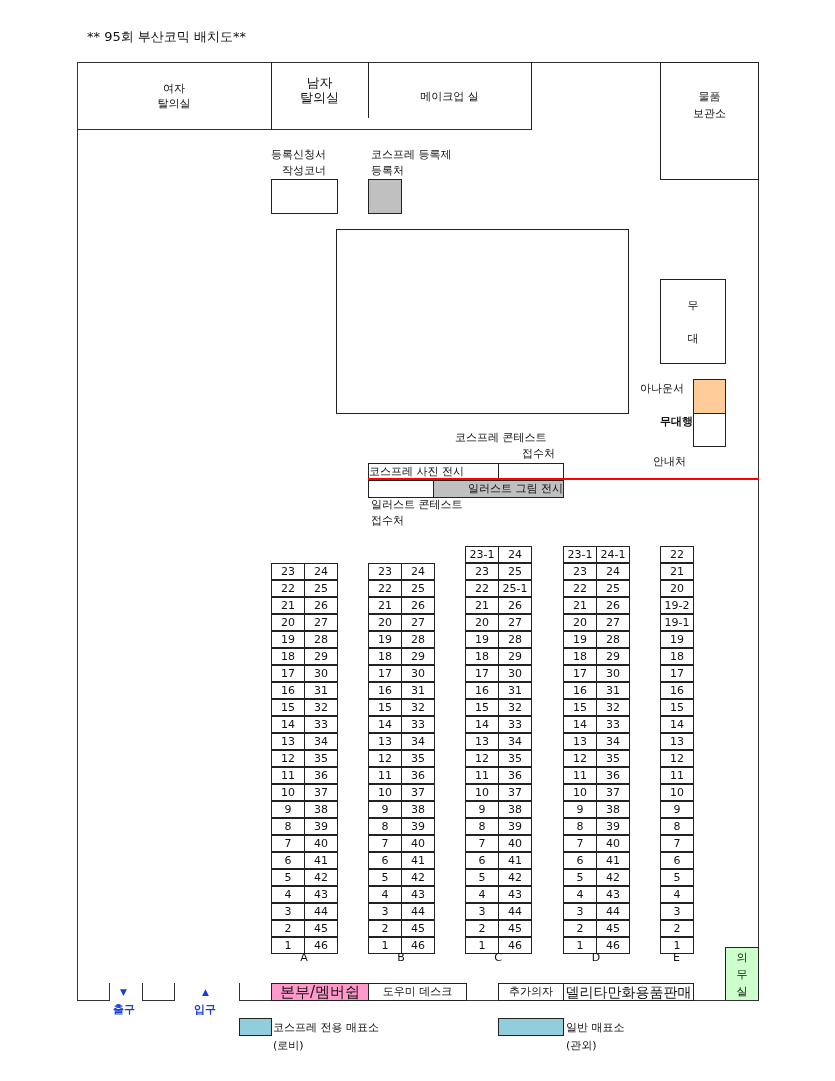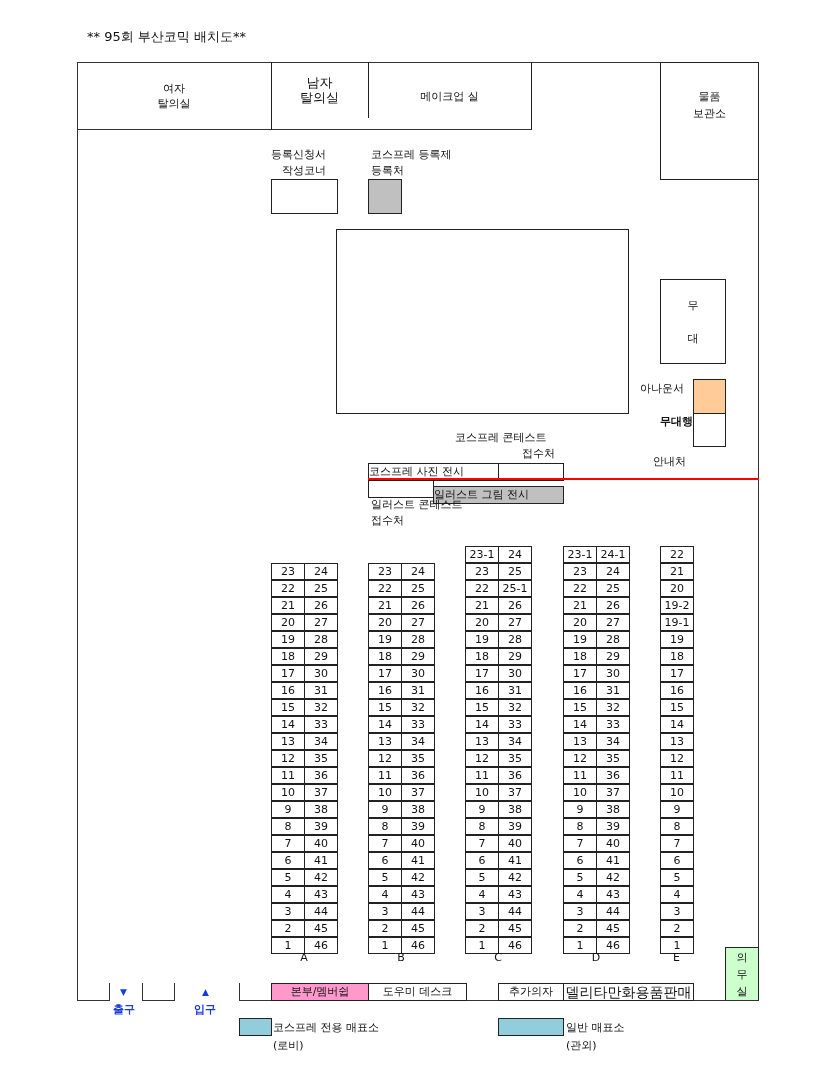--- a/index.html
+++ b/index.html
@@ -66,21 +66,21 @@
 <div class="box" style="left:693px;top:413px;width:33px;height:34px;"></div>
 
 <div class="lbl" style="left:455px;top:430px;">코스프레 콘테스트</div>
 <div class="lbl" style="left:522px;top:446px;">접수처</div>
 
 <div class="box" style="left:368px;top:463px;width:131px;height:18px;font-size:11px;line-height:16px;">
   <span>코스프레 사진 전시</span>
 </div>
 <div class="box" style="left:498px;top:463px;width:66px;height:18px;"></div>
 <div class="box" style="left:368px;top:480px;width:66px;height:18px;"></div>
-<div class="box" style="left:433px;top:480px;width:131px;height:18px;background:#c0c0c0;font-size:11px;text-align:left;line-height:16px;margin-top:6px;">
+<div class="box" style="left:433px;top:480px;width:131px;height:18px;background:#c0c0c0;font-size:11px;text-align:right;line-height:16px;">
   <span>일러스트 그림 전시</span>
 </div>
 <div class="abs" style="left:368px;top:478px;width:391px;height:2px;background:#ff0000;"></div>
 
 <div class="lbl" style="left:371px;top:497px;">일러스트 콘테스트</div>
 <div class="lbl" style="left:371px;top:513px;">접수처</div>
 
 <div class="seat-col" id="col-A" style="left:272px;top:564px;">
     <div class="seat-row">
       <div class="seat seat-w">23</div>
@@ -558,21 +558,21 @@
 <div class="line" style="left:142px;top:1000px;width:33px;height:1px;"></div>
 <div class="line" style="left:174px;top:983px;width:1px;height:18px;"></div>
 <div class="line" style="left:239px;top:983px;width:1px;height:18px;"></div>
 <div class="line" style="left:239px;top:1000px;width:520px;height:1px;"></div>
 
 <div class="abs blue" style="left:120px;top:987px;font-size:9px;">▼</div>
 <div class="abs blue" style="left:113px;top:1002px;font-size:11px;">출구</div>
 <div class="abs blue" style="left:202px;top:987px;font-size:9px;">▲</div>
 <div class="abs blue" style="left:194px;top:1002px;font-size:11px;">입구</div>
 
-<div class="box" style="left:271px;top:983px;width:98px;height:18px;background:#ff99cc;font-size:11px;text-align:center;line-height:16px;">
+<div class="box" style="left:271px;top:983px;width:98px;height:18px;background:#ff99cc;font-size:15px;text-align:center;line-height:16px;">
   <span>본부/멤버쉽</span>
 </div>
 <div class="box" style="left:368px;top:983px;width:99px;height:18px;font-size:11px;text-align:center;line-height:16px;">
   <span>도우미 데스크</span>
 </div>
 <div class="box" style="left:498px;top:983px;width:66px;height:18px;font-size:11px;text-align:center;line-height:16px;">
   <span>추가의자</span>
 </div>
 <div class="box" style="left:563px;top:983px;width:131px;height:18px;font-size:14px;text-align:center;line-height:16px;">
   <span>델리타만화용품판매</span>

